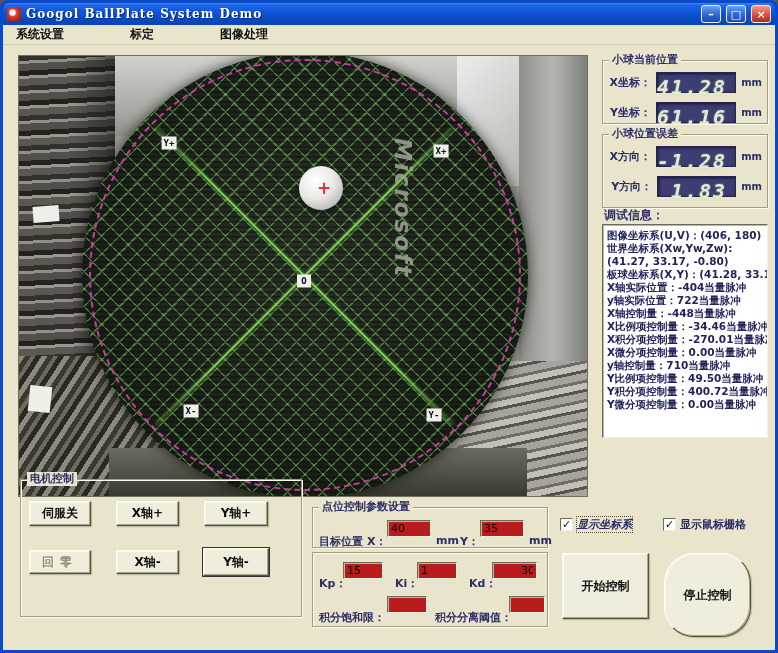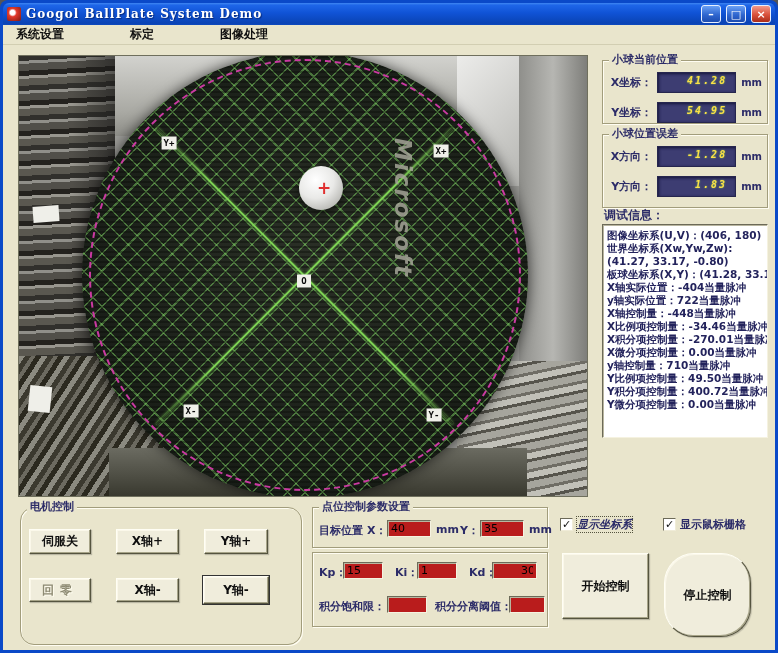--- a/index.html
+++ b/index.html
@@ -91,22 +91,22 @@
     box-shadow:inset 1px 1px 0 #fffdf2, 1px 1px 0 #fffdf2; }
   .gb-title { position:absolute; top:-8px; left:6px; background:#e9e5cc; padding:0 3px;
     font-size:11px; font-weight:bold; color:#2c2c68; white-space:nowrap; line-height:14px; }
 
   
   .lcd-row { display:flex; align-items:center; gap:5px; margin:9px 5px 0 5px; }
   .lcd-row:first-of-type { margin-top:11px; }
   .lcd-label { font-size:11px; font-weight:bold; color:#2c2c68; width:46px; text-align:right;
     white-space:nowrap; }
   .lcd { width:82px; height:21px; background:#3d3d72; border:1px solid #26264e;
-    box-shadow:inset 1px 1px 3px #15153a; color:#fde047; font-family:"DejaVu Sans Mono",monospace;
-    font-weight:bold; font-style:italic; font-size:10px; letter-spacing:2px; text-align:right;
+    box-shadow:inset 1px 1px 3px #15153a; color:#e5e5e5; font-family:"DejaVu Sans Mono",monospace;
+    font-weight:bold; font-style:italic; font-size:20px; letter-spacing:2px; text-align:right;
     padding:2px 8px 0 0; text-shadow:0 0 2px rgba(150,240,70,.7); }
   .lcd-unit { font-size:10px; font-weight:bold; color:#2c2c68; }
 
   .debug-title { position:absolute; left:604px; top:207px; font-size:12px; font-weight:bold;
     color:#2c2c68; }
   .debug-box { position:absolute; left:602px; top:224px; width:166px; height:214px;
     background:#fff; border:1px solid; border-color:#6c6a58 #f5f2e0 #f5f2e0 #6c6a58;
     box-shadow:inset 1px 1px 0 #b9b6a0; padding:4px 4px; overflow:hidden; }
   .debug-box p { font-size:10.5px; font-weight:bold; color:#23235c; line-height:13px;
     white-space:nowrap; }
@@ -116,21 +116,21 @@
   .btn { position:absolute; background:#f0eddc; border:1px solid;
     border-color:#fffef4 #55543f #55543f #fffef4;
     box-shadow:inset -1px -1px 0 #a7a488, inset 1px 1px 0 #fbf8ea, 1px 1px 1px rgba(0,0,0,.2);
     font-size:12px; font-weight:bold; color:#101010; display:flex; align-items:center;
     justify-content:center; white-space:nowrap; cursor:default; }
   .btn.default { box-shadow:0 0 0 1px #333, inset -1px -1px 0 #a7a488, inset 1px 1px 0 #fbf8ea; }
   .btn.disabled { color:#8e8b74; text-shadow:1px 1px 0 #fffdf0; letter-spacing:6px; }
   .tin { position:absolute; background:#b91c1c; border:1px solid;
     border-color:#6c6a58 #f5f2e0 #f5f2e0 #6c6a58; box-shadow:inset 1px 1px 0 #b9b6a0;
     font-size:11px; font-family:"DejaVu Sans", sans-serif; padding:1px 3px; height:17px; width:44px; }
-  .flabel { position:absolute; font-size:11px; font-weight:bold; color:#2c2c68; white-space:nowrap; }
+  .flabel { position:absolute; font-size:11px; font-weight:bold; color:#2c2c68; white-space:nowrap;margin-top:11px; }
   .checkbox-row { position:absolute; display:flex; align-items:center; gap:4px; }
   .cb-box { width:13px; height:13px; background:#fff; border:1px solid;
     border-color:#6c6a58 #f0ecd8 #f0ecd8 #6c6a58; font-size:11px; font-weight:bold; color:#101010;
     line-height:11px; text-align:center; }
   .cb-label { font-size:11px; font-weight:bold; color:#2c2c68; white-space:nowrap; }
   .cb-label.focused { outline:1px dotted #55543f;font-style:italic; }
 </style>
 </head>
 <body>
 
@@ -183,21 +183,21 @@
 
   <div class="groupbox" style="left:602px; top:60px; width:166px; height:64px;">
     <span class="gb-title">小球当前位置</span>
     <div class="lcd-row">
       <span class="lcd-label">X坐标：</span>
       <span class="lcd">41.28</span>
       <span class="lcd-unit">mm</span>
     </div>
     <div class="lcd-row">
       <span class="lcd-label">Y坐标：</span>
-      <span class="lcd">54.95</span>
+      <span class="lcd">61.16</span>
       <span class="lcd-unit">mm</span>
     </div>
   </div>
 
   <div class="groupbox" style="left:602px; top:134px; width:166px; height:74px;">
     <span class="gb-title">小球位置误差</span>
     <div class="lcd-row">
       <span class="lcd-label">X方向：</span>
       <span class="lcd">-1.28</span>
       <span class="lcd-unit">mm</span>
@@ -220,21 +220,21 @@
     <p class="gap">X轴控制量：-448当量脉冲</p>
     <p class="gap">X比例项控制量：-34.46当量脉冲</p>
     <p>X积分项控制量：-270.01当量脉冲</p>
     <p>X微分项控制量：0.00当量脉冲</p>
     <p class="gap">y轴控制量：710当量脉冲</p>
     <p class="gap">Y比例项控制量：49.50当量脉冲</p>
     <p>Y积分项控制量：400.72当量脉冲</p>
     <p>Y微分项控制量：0.00当量脉冲</p>
   </div>
 
-  <div class="groupbox" style="left:20px; top:507px; width:282px; height:138px;border-radius:14px;">
+  <div class="groupbox" style="left:20px; top:479px; width:282px; height:138px;">
     <span class="gb-title">电机控制</span>
     <div class="btn" style="left:8px;  top:21px; width:62px; height:25px;">伺服关</div>
     <div class="btn" style="left:95px; top:21px; width:63px; height:25px;">X轴+</div>
     <div class="btn" style="left:183px;top:21px; width:64px; height:25px;">Y轴+</div>
     <div class="btn disabled" style="left:8px; top:70px; width:62px; height:24px;">回零</div>
     <div class="btn" style="left:95px; top:70px; width:63px; height:24px;">X轴-</div>
     <div class="btn default" style="left:182px;top:68px; width:66px; height:28px;">Y轴-</div>
   </div>
 
   <div class="groupbox" style="left:312px; top:507px; width:236px; height:41px;">

